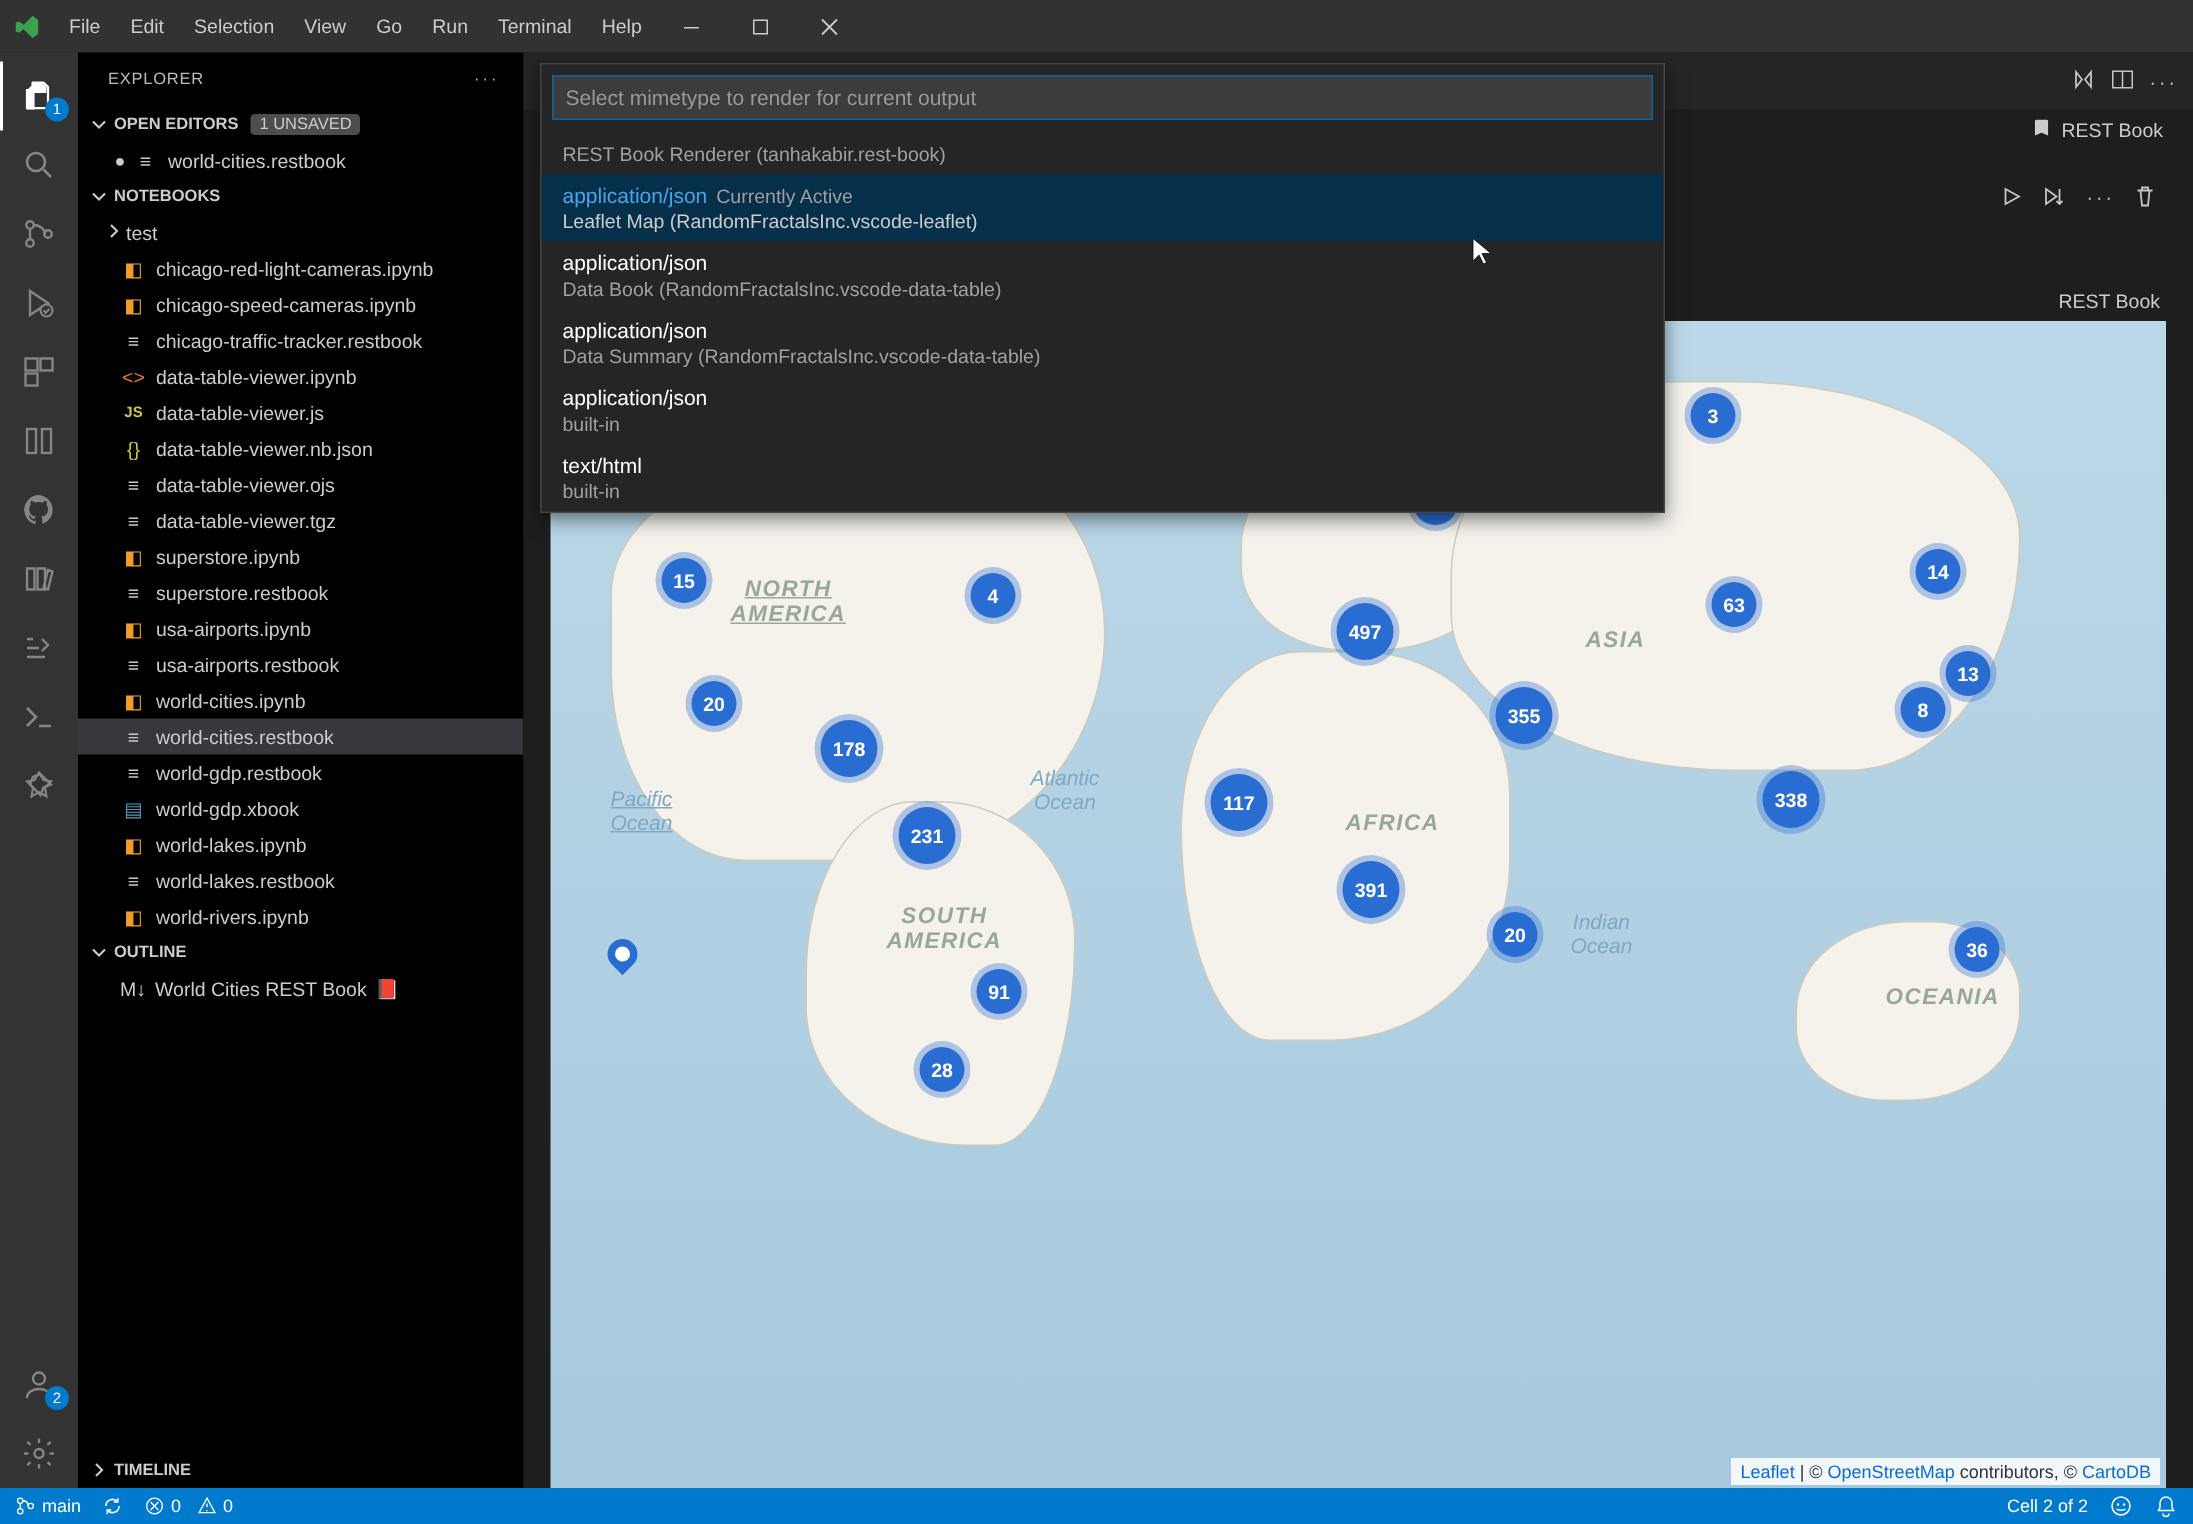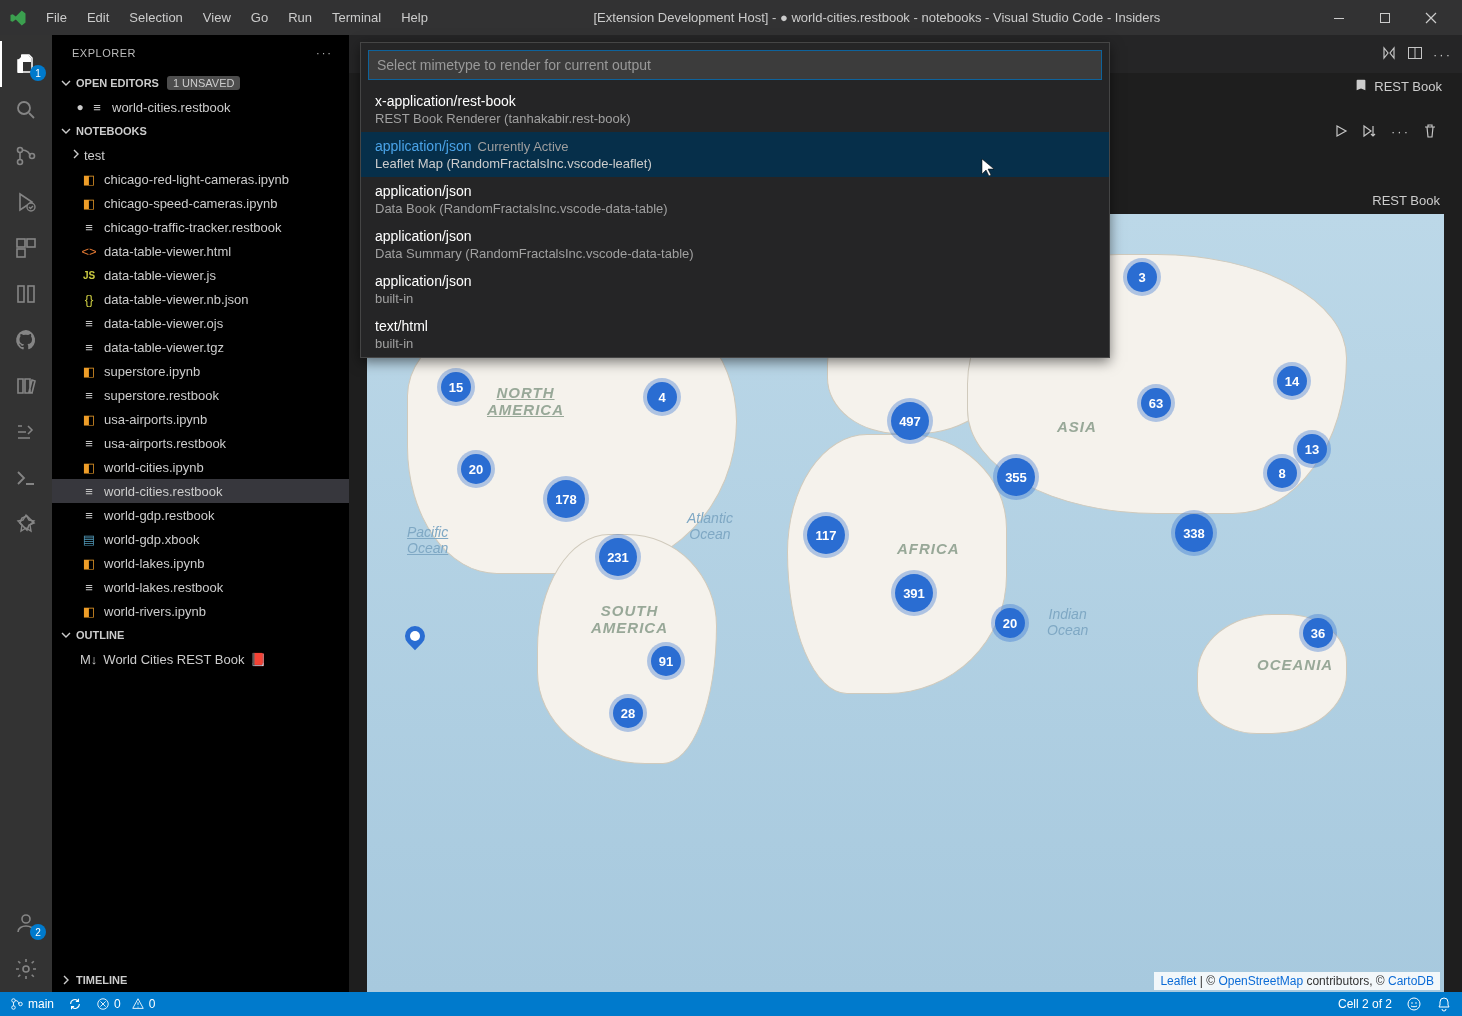--- a/index.html
+++ b/index.html
@@ -365,21 +365,20 @@
   <div class="menubar" id="menubar">
       <div class="menu-item">File</div>
       <div class="menu-item">Edit</div>
       <div class="menu-item">Selection</div>
       <div class="menu-item">View</div>
       <div class="menu-item">Go</div>
       <div class="menu-item">Run</div>
       <div class="menu-item">Terminal</div>
       <div class="menu-item">Help</div>
     </div>
-  <div class="title-center">[Extension Development Host] - ● world-cities.restbook - notebooks - Visual Studio Code - Insiders</div>
   <div class="window-controls">
     <div class="wc">
         <svg width="12" height="12">
           <rect x="1" y="6" width="10" height="1" fill="currentColor"></rect>
         </svg>
       </div>
     <div class="wc">
         <svg width="12" height="12">
           <rect x="1.5" y="1.5" width="9" height="9" fill="none" stroke="currentColor"></rect>
         </svg>
@@ -523,21 +522,21 @@
         <div class="file-item">
           <span class="icon file-icon-cell">◧</span>
           <span>chicago-speed-cameras.ipynb</span>
         </div>
         <div class="file-item">
           <span class="icon file-icon-generic">≡</span>
           <span>chicago-traffic-tracker.restbook</span>
         </div>
         <div class="file-item">
           <span class="icon file-icon-html">&lt;&gt;</span>
-          <span>data-table-viewer.html</span>
+          <span>data-table-viewer.ipynb</span>
         </div>
         <div class="file-item">
           <span class="icon file-icon-js">JS</span>
           <span>data-table-viewer.js</span>
         </div>
         <div class="file-item">
           <span class="icon file-icon-json">{}</span>
           <span>data-table-viewer.nb.json</span>
         </div>
         <div class="file-item">
@@ -767,21 +766,20 @@
     <svg width="16" height="16" viewBox="0 0 16 16">
         <path d="M8 2a4 4 0 014 4v3l1 2H3l1-2V6a4 4 0 014-4zM6 13a2 2 0 004 0" fill="none" stroke="currentColor"></path>
       </svg>
   </div>
 </div>
 
 <div class="quickpick">
   <input class="quickpick-input" type="text" placeholder="Select mimetype to render for current output" style="">
   <div id="qp-list">
       <div class="qp-item">
-        <div><span class="qp-label">x-application/rest-book</span></div>
         <div class="qp-desc">REST Book Renderer (tanhakabir.rest-book)</div>
       </div>
       <div class="qp-item active">
         <div><span class="qp-label">application/json</span><span class="qp-badge">Currently Active</span></div>
         <div class="qp-desc">Leaflet Map (RandomFractalsInc.vscode-leaflet)</div>
       </div>
       <div class="qp-item">
         <div><span class="qp-label">application/json</span></div>
         <div class="qp-desc">Data Book (RandomFractalsInc.vscode-data-table)</div>
       </div>

